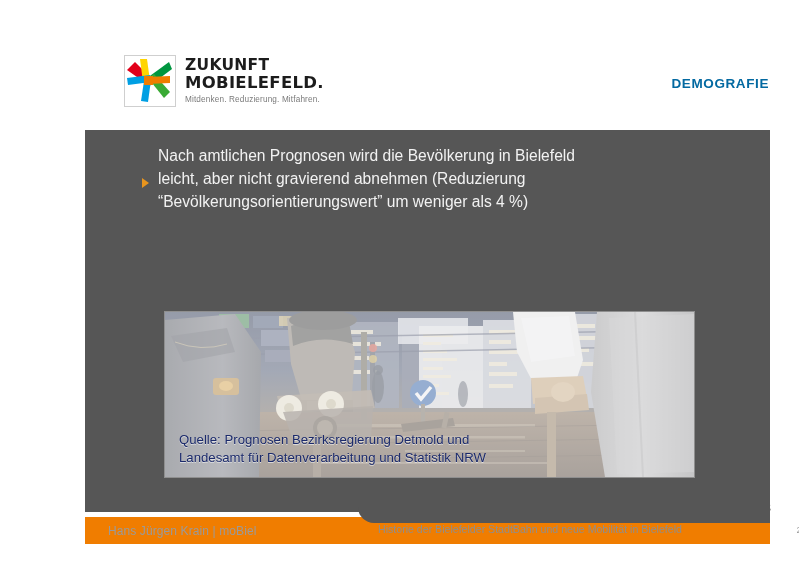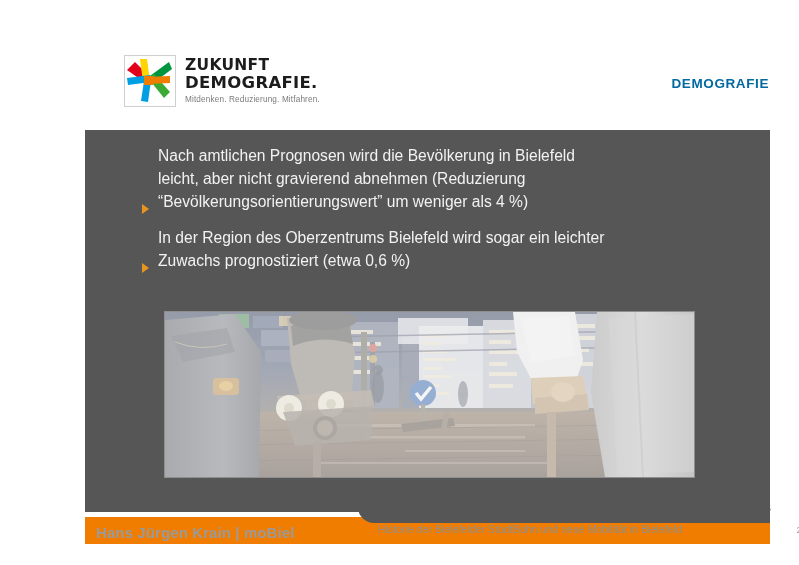--- a/index.html
+++ b/index.html
@@ -96,21 +96,21 @@
 
   
   #bullets {
     position: absolute;
     left: 57px;
     top: 15px;
     width: 610px;
   }
   .bullet-row {
     display: flex;
-    align-items: flex-end;
+    align-items: center;
     margin-bottom: 13px;
   }
   .bullet-marker {
     flex: none;
     width: 16px;
     padding-top: 7px;
   }
   .bullet-marker .tri {
     width: 0; height: 0;
     border-left: 7px solid #E8951E;
@@ -184,27 +184,26 @@
     position: absolute;
     left: 330px;
     top: 494px;
     width: 412px;
     height: 29px;
     background: #565656;
     border-bottom-left-radius: 16px;
   }
   #footer-author {
     position: absolute;
-    left: 68px;
+    left: 80px;
     top: 524px;
-    font-size: 15px;
+    font-size: 12px;
     color: #9a9a9a;
     font-family: "Liberation Sans", sans-serif;
     letter-spacing: 0.1px;
-    font-weight: bold;
   }
   #footer-center {
     position: absolute;
     left: 350px;
     top: 523px;
     font-size: 10.6px;
     color: #8e8e8e;
     font-family: "Liberation Sans", sans-serif;
   }
   #footer-pagenum {
@@ -240,48 +239,41 @@
 
           <path d="M19 25 L26 24 L23 46 L16 45 Z" fill="#009FE3"></path>
 
           <path d="M22 21 L45 20 L45 27 L22 28 Z" fill="#EF7D00"></path>
 
           <rect x="19" y="20" width="9" height="9" fill="#EF7D00"></rect>
         </svg>
       </div>
       <div id="logo-words">
         <div class="logo-line1">ZUKUNFT</div>
-        <div class="logo-line2">DEMOGRAFIE.</div>
+        <div class="logo-line2">MOBIELEFELD.</div>
         <div class="logo-tag">Mitdenken. Reduzierung. Mitfahren.</div>
       </div>
     </div>
 
     <div id="page-title">DEMOGRAFIE</div>
   </div>
 
   <div id="body-panel">
 
     <div id="bullets">
 
       <div class="bullet-row">
         <div class="bullet-marker">
             <div class="tri"></div>
           </div>
         <div class="bullet-text">Nach amtlichen Prognosen wird die Bevölkerung in Bielefeld
 leicht, aber nicht gravierend abnehmen (Reduzierung
 “Bevölkerungsorientierungswert” um weniger als 4 %)</div>
       </div>
 
-      <div class="bullet-row">
-        <div class="bullet-marker">
-            <div class="tri"></div>
-          </div>
-        <div class="bullet-text">In der Region des Oberzentrums Bielefeld wird sogar ein leichter
-Zuwachs prognostiziert  (etwa 0,6 %)</div>
-      </div>
 
     </div>
 
     <div id="photo-wrap">
       <svg id="photo" viewBox="0 0 529 165" preserveAspectRatio="none" aria-hidden="true">
         <defs>
           <linearGradient id="skyg" x1="0" y1="0" x2="0" y2="1">
             <stop offset="0%" stop-color="#1d2a48"></stop>
             <stop offset="55%" stop-color="#3d4a66"></stop>
             <stop offset="100%" stop-color="#6b6050"></stop>
@@ -417,20 +409,22 @@
         <path d="M370 86 l52 -4 l2 16 l-54 4 Z" fill="#b08e5f"></path>
         <ellipse cx="398" cy="80" rx="12" ry="10" fill="#d4b283"></ellipse>
 
         <rect x="382" y="100" width="9" height="65" fill="#8d7450"></rect>
 
         <path d="M432 0 L529 0 L529 165 L440 165 L426 80 Z" fill="url(#graypants)"></path>
         <path d="M444 6 L529 2 L529 160 L452 162 Z" fill="#bdbdbd" opacity="0.45"></path>
         <path d="M470 0 L478 165" stroke="#8d8d8d" stroke-width="2" opacity="0.5" fill="none"></path>
       </svg>
       <div id="photo-veil"></div>
+      <div id="photo-caption">Quelle: Prognosen Bezirksregierung Detmold und
+Landesamt für Datenverarbeitung und Statistik NRW</div>
     </div>
   </div>
 
   <div id="page-number">23</div>
 
   <div id="footer-orange"></div>
   <div id="footer-gray-tab"></div>
   <div id="footer-author">Hans Jürgen Krain | moBiel</div>
   <div id="footer-center">Historie der Bielefelder StadtBahn und neue Mobilität in Bielefeld</div>
   <div id="footer-pagenum">23</div>

